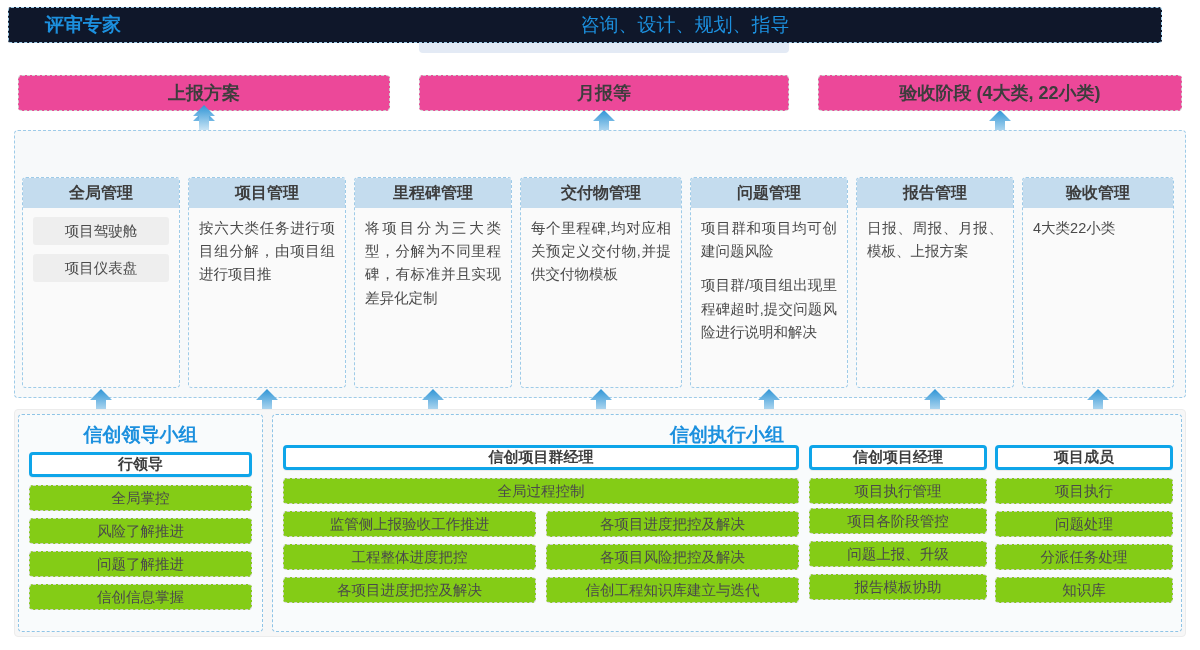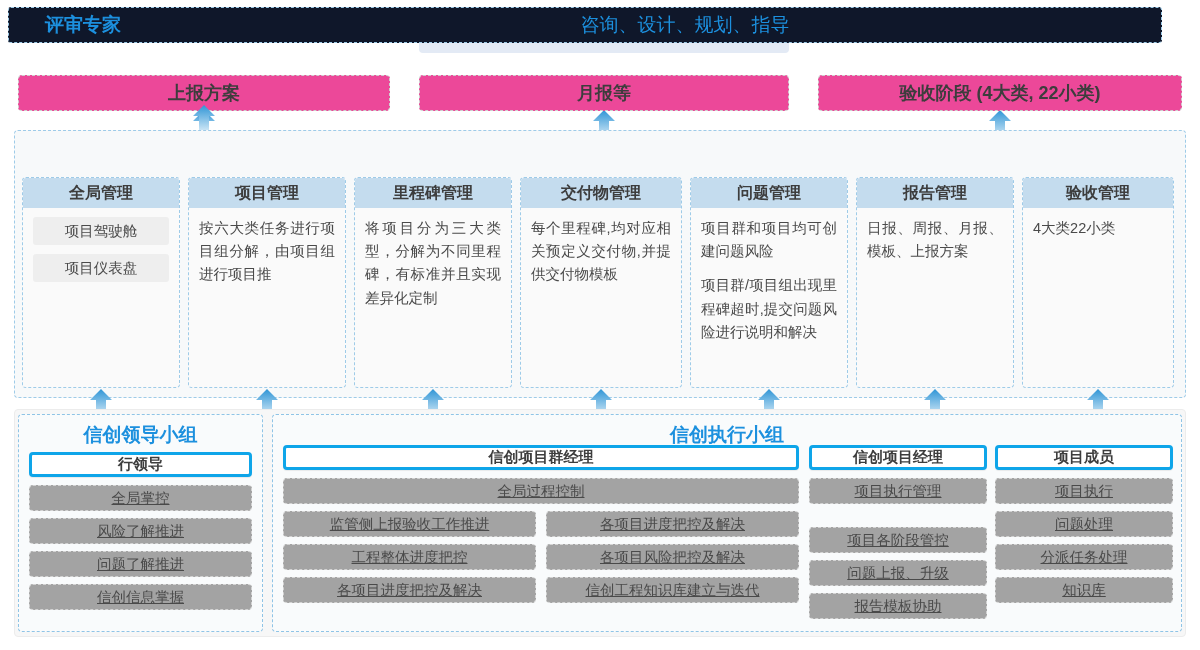--- a/index.html
+++ b/index.html
@@ -105,24 +105,24 @@
 
   .role-head{
     background:#ffffff;border:3px solid #0ea5e9;border-radius:4px;
     box-shadow:0 1px 1px rgba(0,0,0,.07);
     height:25px;
     display:flex;align-items:center;justify-content:center;
     font-size:15px;font-weight:bold;color:#3d3d3d;
     box-sizing:border-box;
   }
   .item{
-    border:1px dashed #d3d3d3;background:#a3a3a3;border-radius:4px;
+    border:1px dashed #d3d3d3;background:#84cc16;border-radius:4px;
     height:26px;
     display:flex;align-items:center;justify-content:center;
-    font-size:14.5px;color:#4a4a4a;box-sizing:border-box;text-decoration:underline;
+    font-size:14.5px;color:#4a4a4a;box-sizing:border-box;
   }
 
   .col{position:absolute;}
 </style>
 </head>
 <body>
 
 <div class="page">
 
   <div class="top-banner center">
@@ -351,21 +351,21 @@
             <div class="item" style="margin-bottom:7px;">各项目风险把控及解决</div>
             <div class="item" style="margin-bottom:7px;">信创工程知识库建立与迭代</div>
           </div>
       </div>
     </div>
 
     <div class="col" style="left:536px;top:30px;width:178px;">
       <div class="role-head">信创项目经理</div>
       <div style="height:8px;"></div>
       <div id="projMgrItems">
-          <div class="item" style="margin-bottom:23px;">项目执行管理</div>
+          <div class="item" style="margin-bottom:4px;">项目执行管理</div>
           <div class="item" style="margin-bottom:7px;">项目各阶段管控</div>
           <div class="item" style="margin-bottom:7px;">问题上报、升级</div>
           <div class="item" style="margin-bottom:7px;">报告模板协助</div>
         </div>
     </div>
 
     <div class="col" style="left:722px;top:30px;width:178px;">
       <div class="role-head">项目成员</div>
       <div style="height:8px;"></div>
       <div id="projMemItems">

